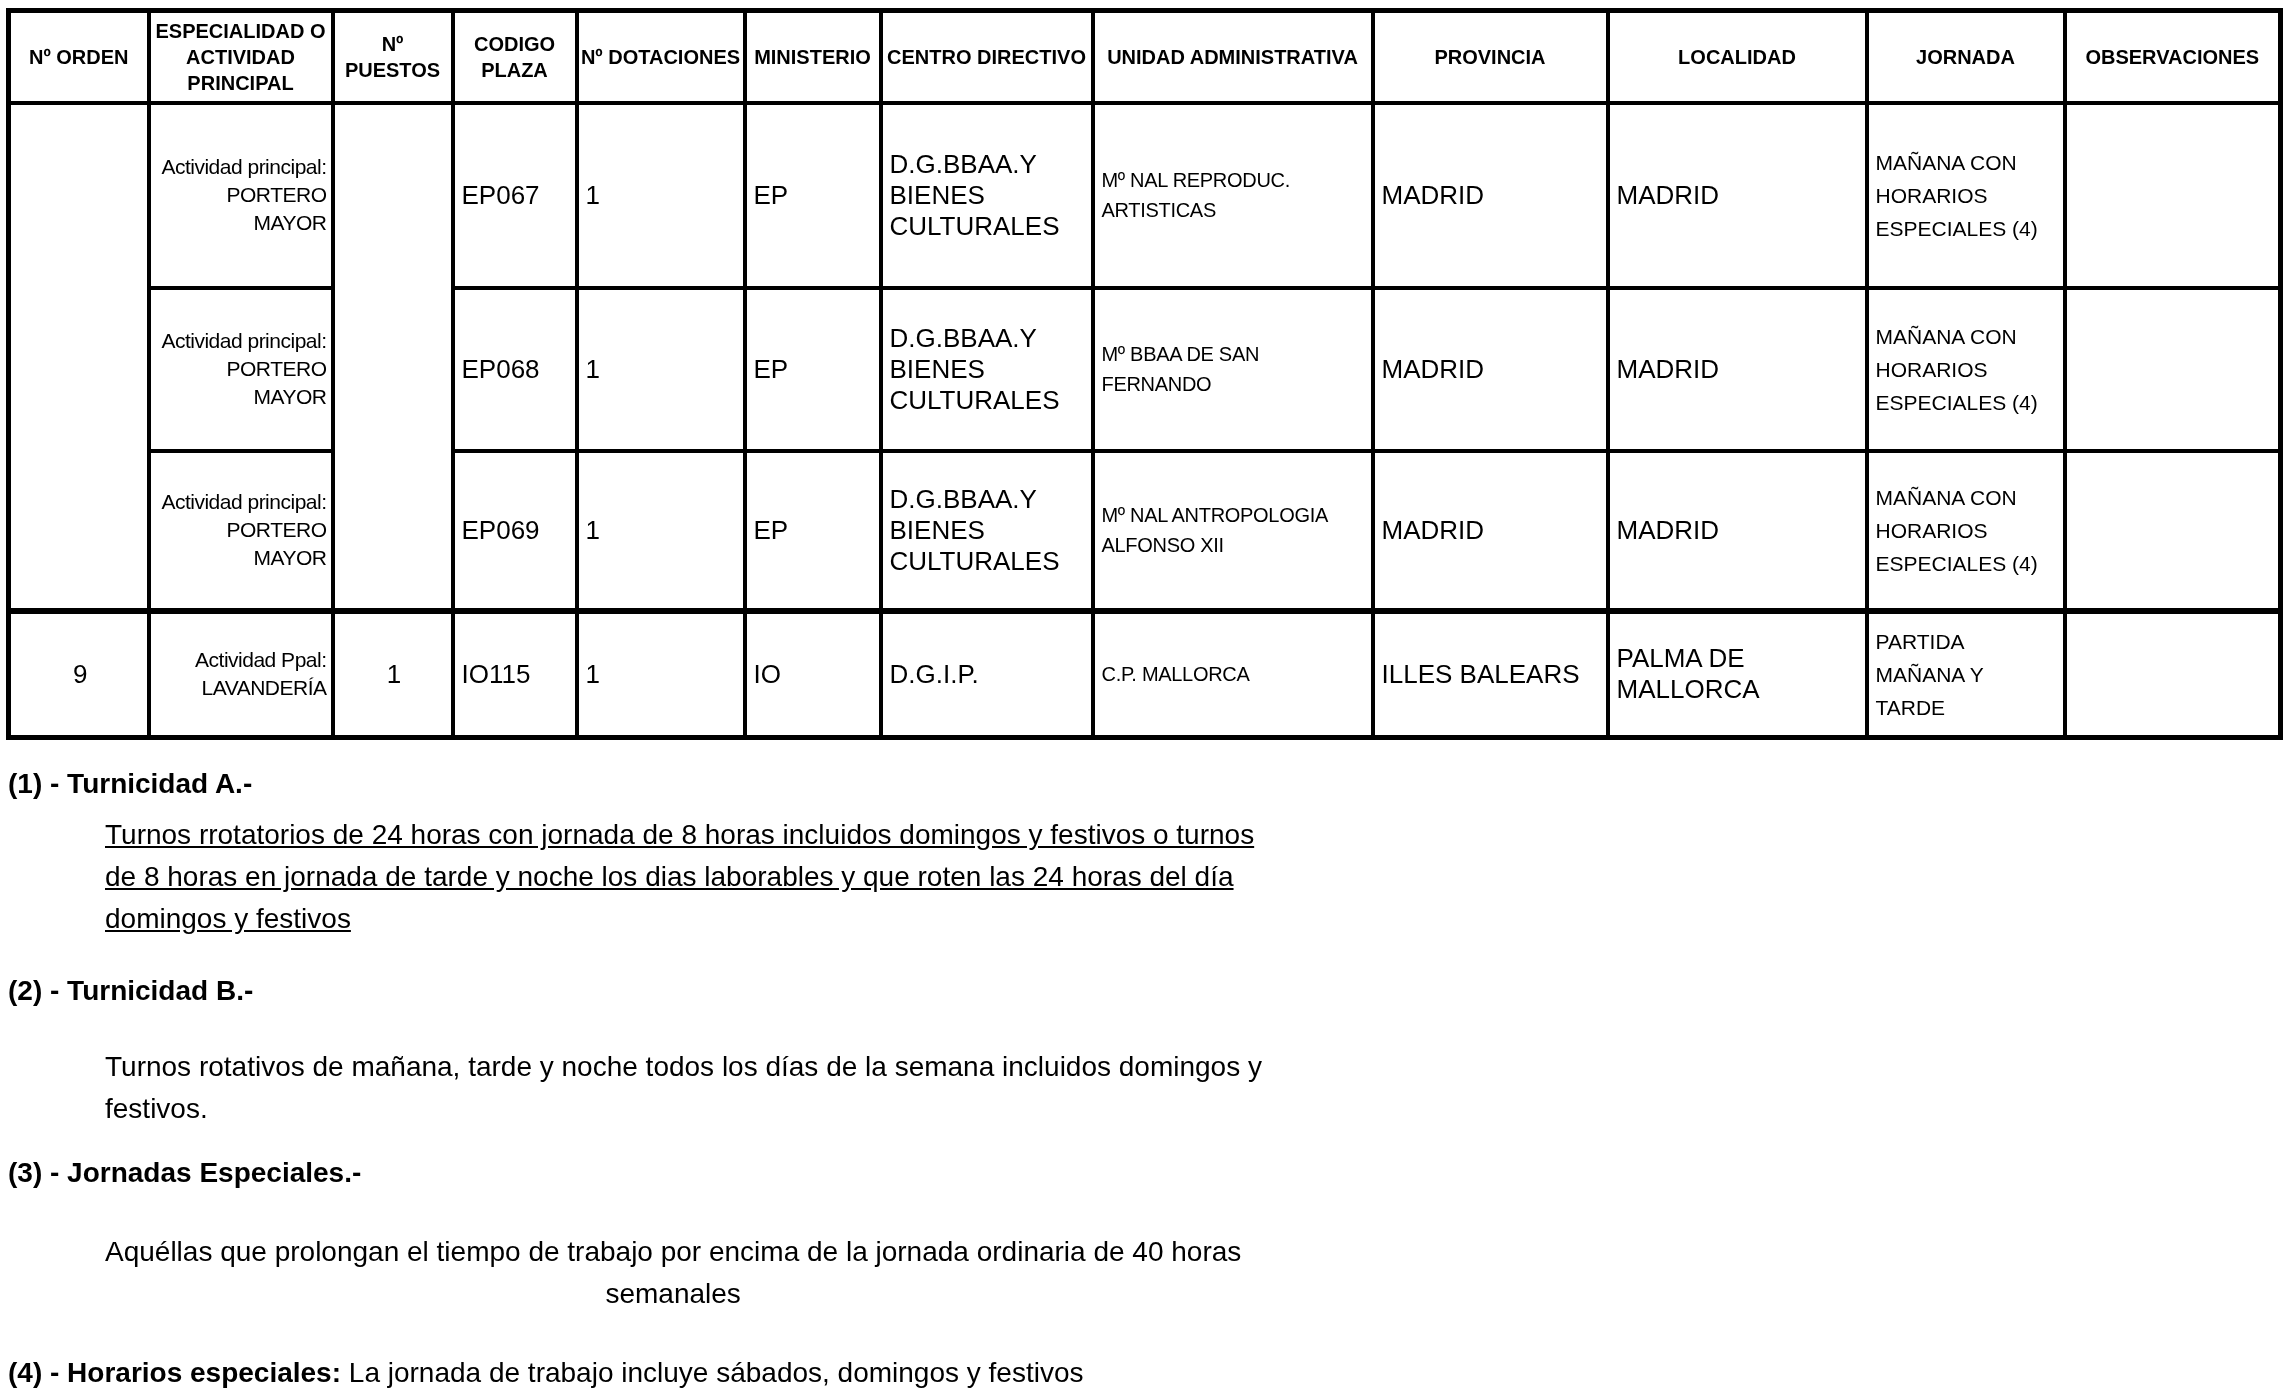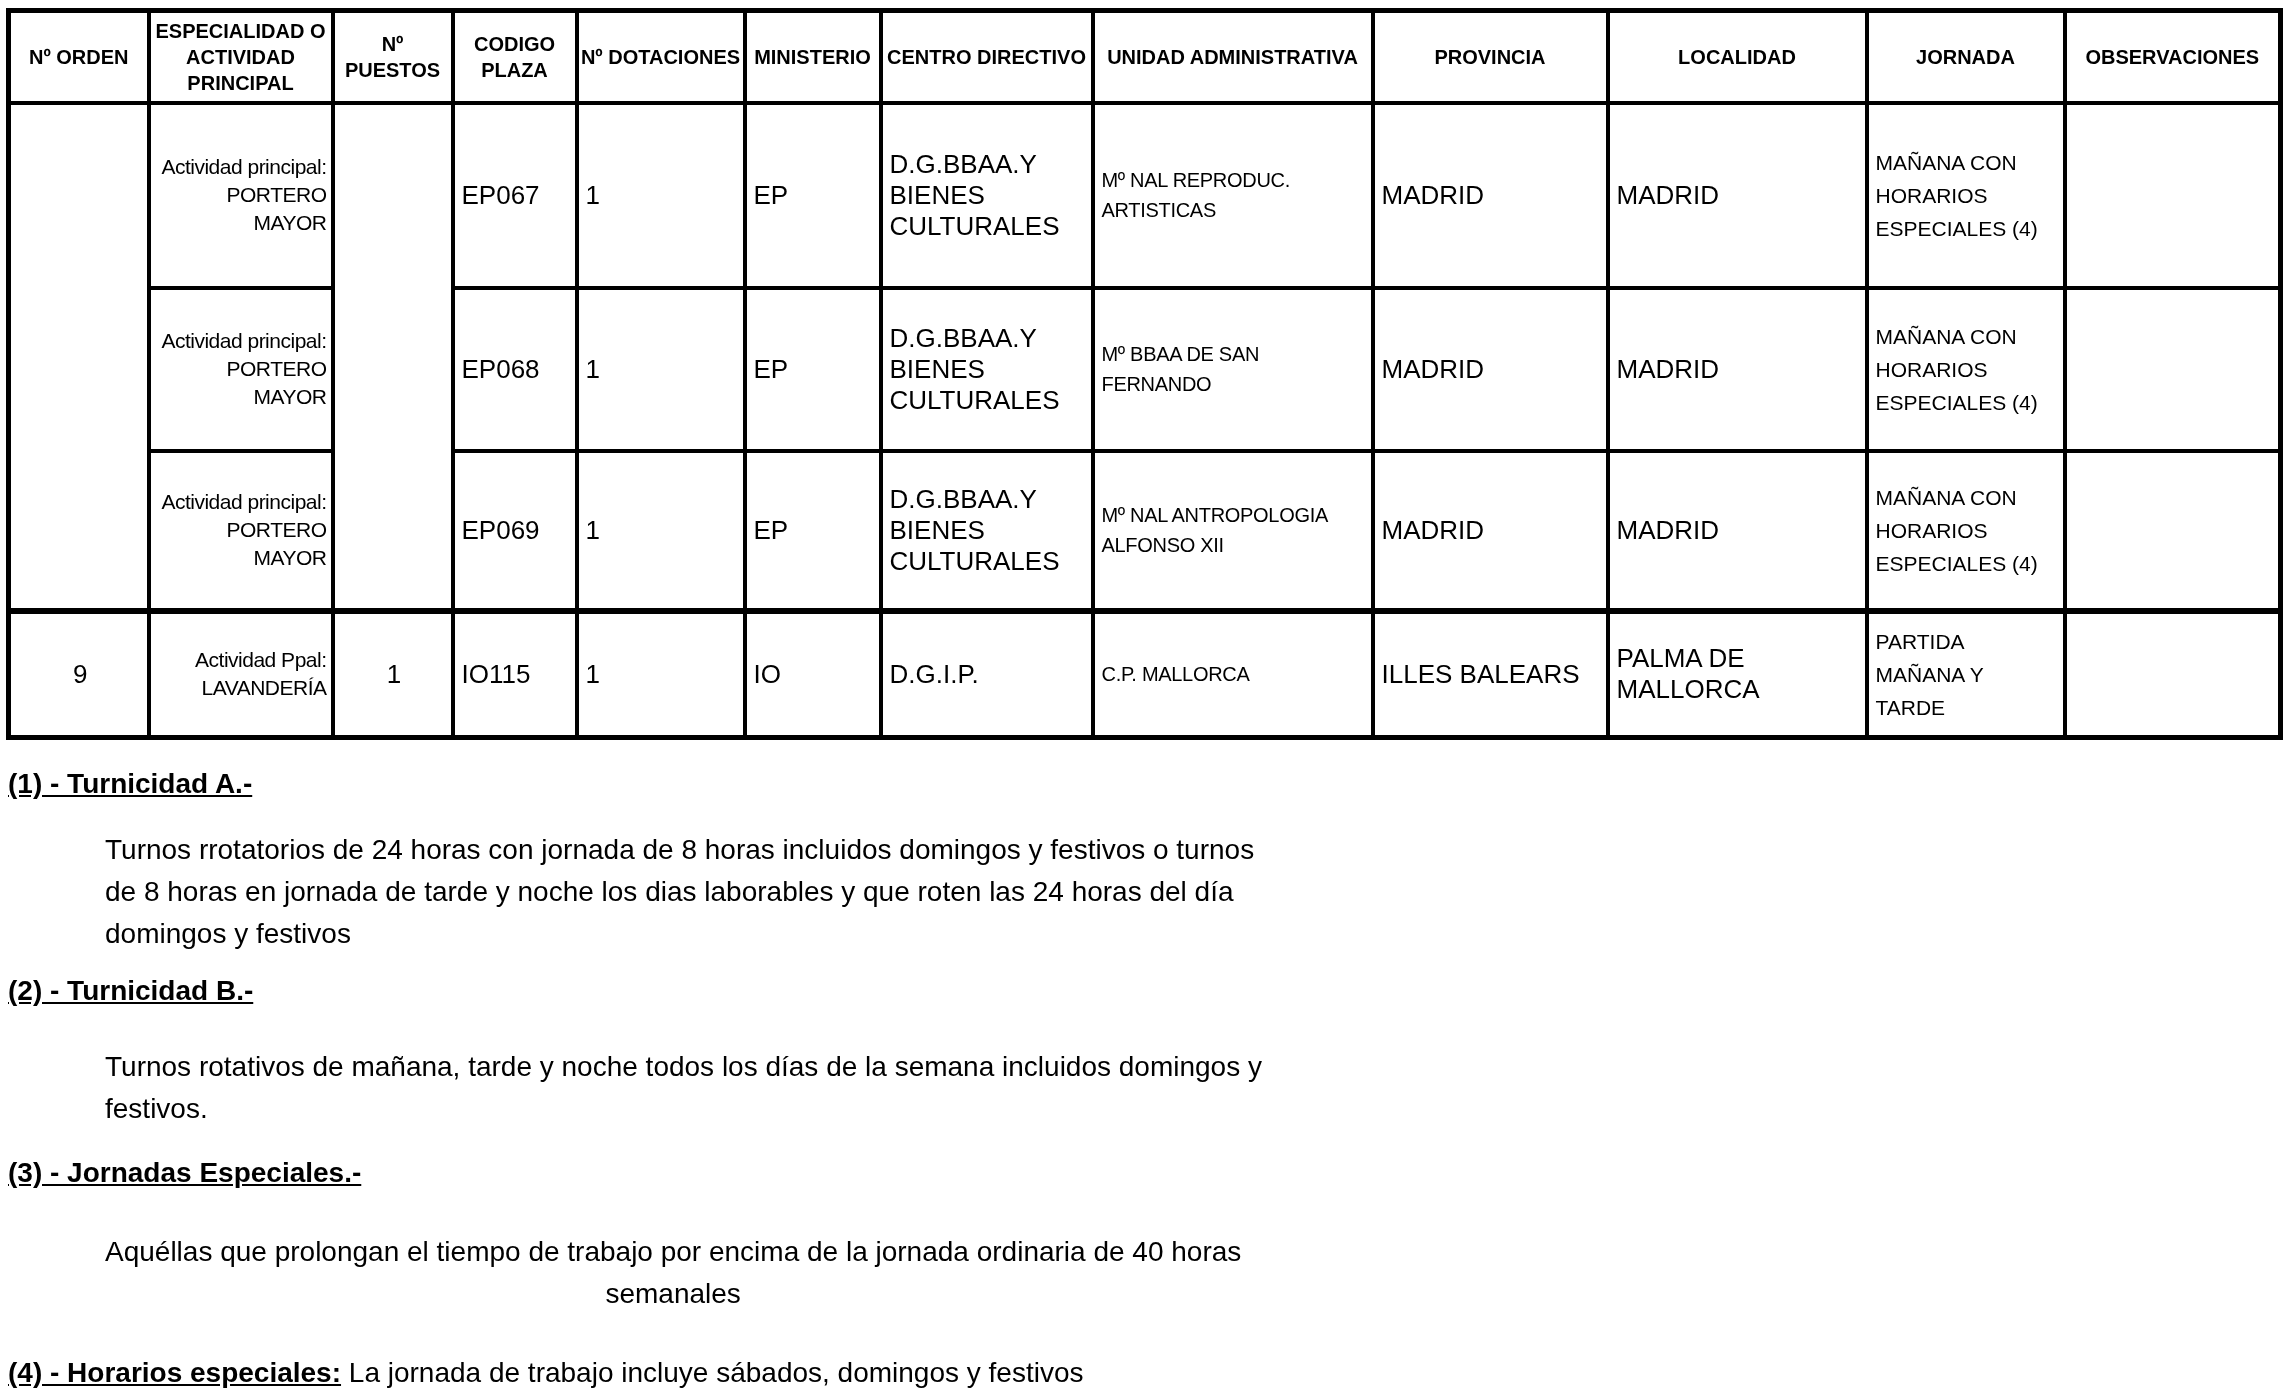--- a/index.html
+++ b/index.html
@@ -23,23 +23,23 @@
   tr.r1{height:185px;}
   tr.r2{height:163px;}
   tr.r3{height:160px;}
   tr.r4{height:127px;}
   tr.r4 td{border:4px solid #000;border-top:6px solid #000;}
   td.center{text-align:center;font-size:26px;}
   td.esp{font-size:21px;letter-spacing:-0.5px;line-height:28px;text-align:right;}
   td.unidad{font-size:20px;letter-spacing:-0.3px;line-height:30px;}
   td.jornada{font-size:21px;line-height:33px;}
   .fn{position:absolute;left:8px;font-size:28px;line-height:42px;color:#000;}
-  .fn-label{font-weight:bold;text-decoration:underline;}
+  .fn-label{font-weight:bold;}
   .fn-text{margin-left:97px;white-space:pre-line;}
-  .fn1{top:763px;}  .fn1 .fn-text{margin-top:24px;}
+  .fn1{top:763px;}  .fn1 .fn-text{margin-top:9px;text-decoration:underline;}
   .fn2{top:970px;}  .fn2 .fn-text{margin-top:34px;}
   .fn3{top:1152px;} .fn3 .fn-text{margin-top:37px;text-align:center;}
   .fn4{top:1352px;}
   .inline{display:inline;}
 </style>
 </head>
 <body>
 
 <div class="page">
 

